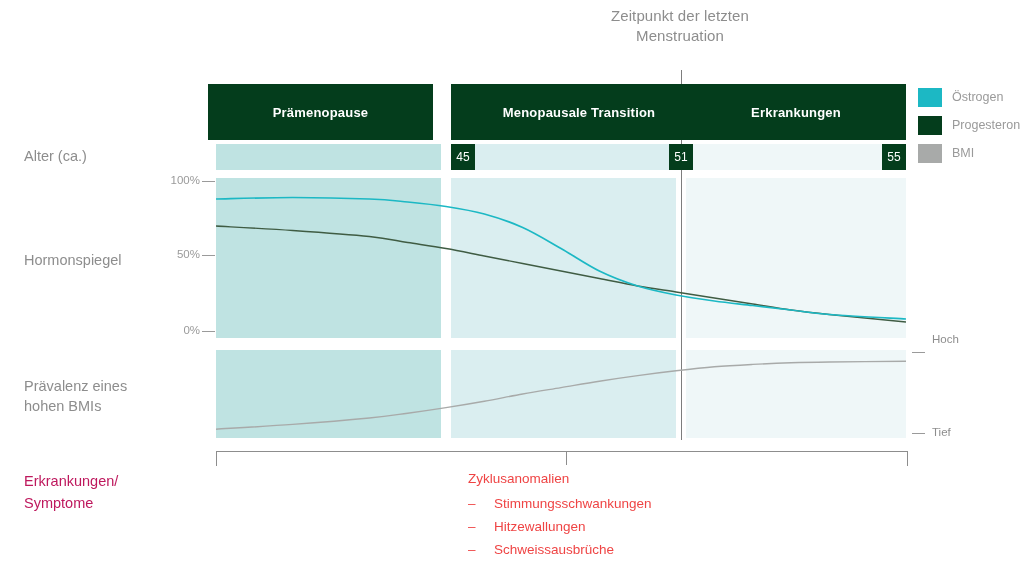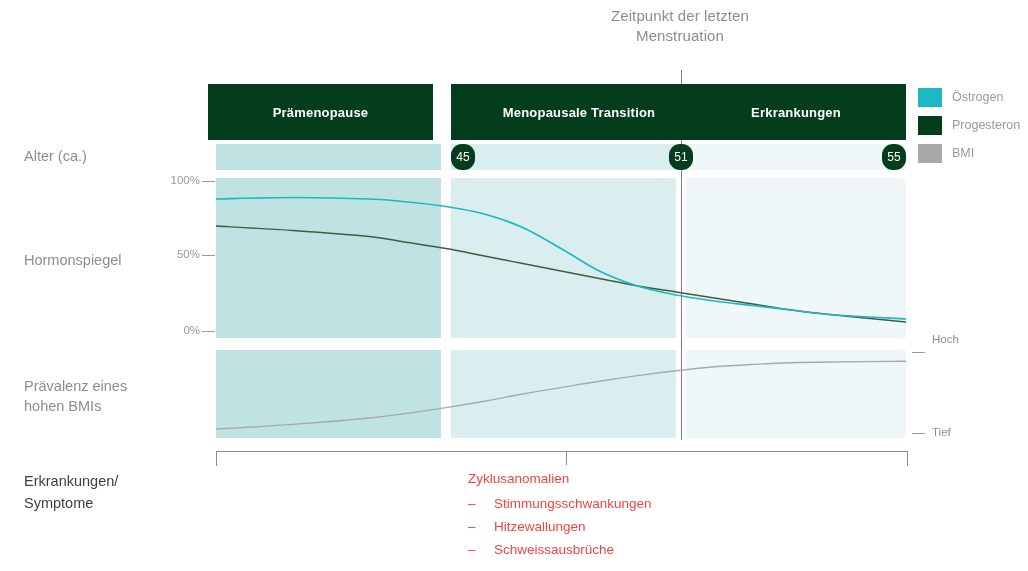--- a/index.html
+++ b/index.html
@@ -34,21 +34,21 @@
   #phase-bar-2{left:686px;width:220px;}
 
   
   #age-label{left:24px;top:148px;font-size:14.5px;color:#8d8d8d;}
   .age-bar{top:144px;height:26px;}
   #age-bar-0{left:216px;width:225px;background:#bfe3e2;}
   #age-bar-1{left:451px;width:225px;background:#daeef0;}
   #age-bar-2{left:686px;width:220px;background:#eff7f8;}
   .age-chip{
     top:144px;height:26px;width:24px;background:#043d1c;color:#fff;
-    font-size:12px;display:flex;align-items:center;justify-content:center;border-radius:11px;
+    font-size:12px;display:flex;align-items:center;justify-content:center;
   }
   #age-chip-0{left:451px;}
   #age-chip-1{left:669px;}
   #age-chip-2{left:882px;}
 
   
   #hormone-label{left:24px;top:252px;font-size:14.5px;color:#8d8d8d;}
   .hpanel{top:178px;height:160px;}
   #hpanel-0{left:216px;width:225px;background:#bfe3e2;}
   #hpanel-1{left:451px;width:225px;background:#daeef0;}
@@ -78,21 +78,21 @@
   #rtick-tief-l{top:426px;}
 
   
   #bracket{left:216px;top:451px;width:690px;height:14px;
     border-top:1px solid #8d8d8d;
     border-left:1px solid #8d8d8d;
     border-right:1px solid #8d8d8d;}
   #bracket-mid{left:566px;top:451px;width:1px;height:14px;background:#8d8d8d;}
 
   
-  #symptoms-label{left:24px;top:470px;font-size:14.5px;line-height:22px;color:#404040;}
+  #symptoms-label{left:24px;top:470px;font-size:14.5px;line-height:22px;color:#be185d;}
   #symptoms-list{left:468px;top:471px;font-size:13.5px;color:#ef4444;}
   #symptoms-head{margin:0 0 6px 0;}
   .sym-row{display:flex;gap:18px;line-height:23px;}
   .sym-dash{width:8px;}
 
   
   #legend{left:918px;top:86px;}
   .legend-row{display:flex;align-items:center;gap:10px;height:22px;margin-bottom:6px;}
   .legend-sw{width:24px;height:19px;display:block;}
   .legend-tx{font-size:12.5px;color:#9a9a9a;white-space:nowrap;}

